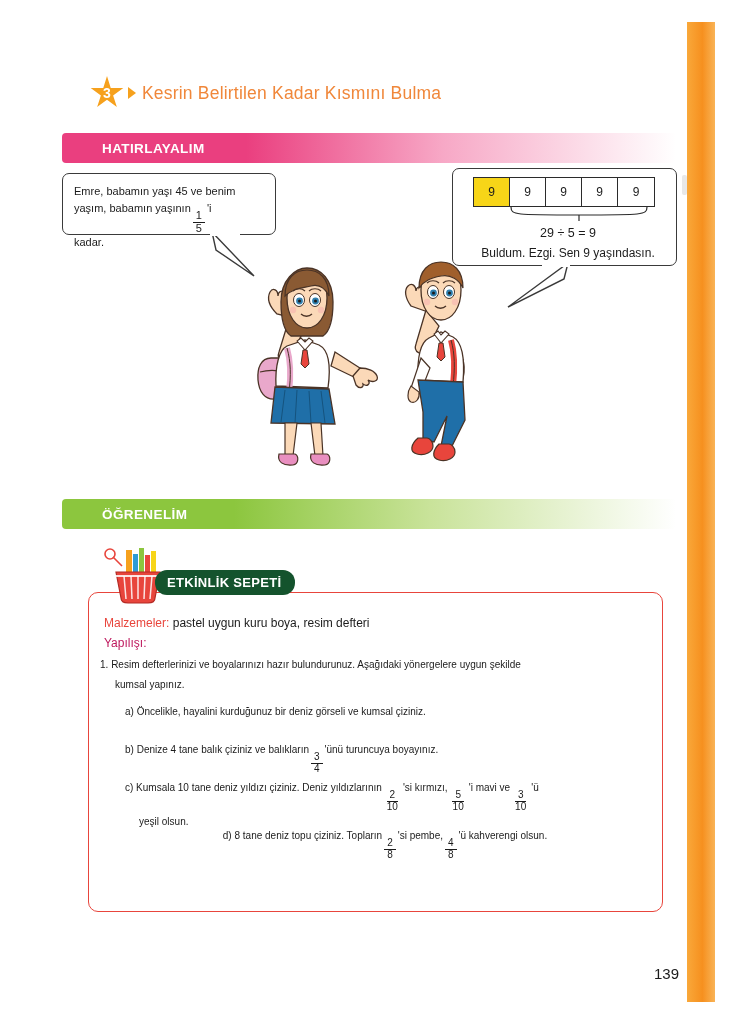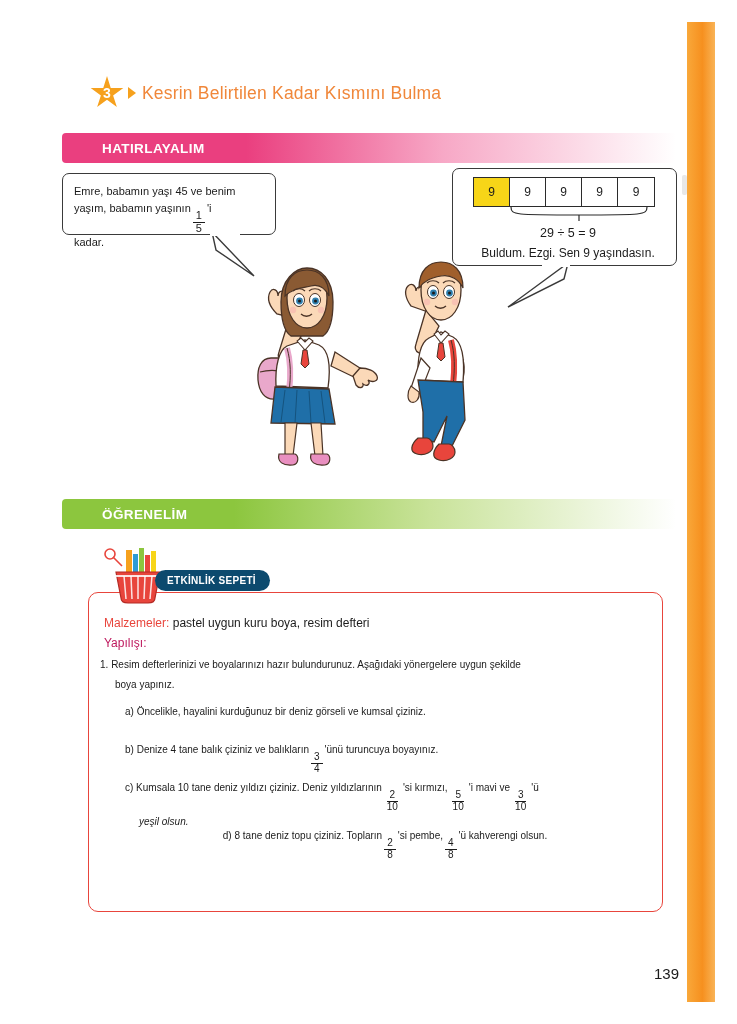--- a/index.html
+++ b/index.html
@@ -224,23 +224,23 @@
     width: 575px;
     height: 320px;
     border: 1.6px solid #e8453c;
     border-radius: 10px;
     box-sizing: border-box;
   }
   .basket-tag {
     position: absolute;
     left: 155px;
     top: 570px;
-    background: #0c4a6e;
+    background: #14532d;
     color: #ffffff;
-    font-size: 10px;
+    font-size: 13px;
     font-weight: bold;
     letter-spacing: .3px;
     padding: 5px 14px 5px 12px;
     border-radius: 12px;
   }
   .basket-icon { position: absolute; left: 100px; top: 546px; width: 70px; height: 60px; }
 
   .mal-line {
     position: absolute;
     left: 104px;
@@ -260,21 +260,21 @@
     position: absolute;
     font-size: 10px;
     color: #1b1b1b;
     line-height: 20px;
   }
   .s1 { left: 100px; top: 655px; width: 545px; }
   .s1 .cont { display: block; margin-left: 15px; }
   .sa { left: 125px; top: 702px; width: 520px; }
   .sb { left: 125px; top: 740px; width: 520px; }
   .sc { left: 125px; top: 778px; width: 520px; }
-  .sc .cont { display: block; margin-left: 14px; font-style: italic; }
+  .sc .cont { display: block; margin-left: 14px; }
   .sd { left: 125px; top: 826px; width: 520px; text-align: center; }
   .sfin { left: 104px; top: 875px; width: 520px; }
 
   .page-num {
     position: absolute;
     right: 58px;
     bottom: 42px;
     font-size: 15px;
     color: #1b1b1b;
   }
@@ -438,21 +438,21 @@
 
   <div class="mal-line">
     <b>Malzemeler:</b>
     <span>pastel uygun kuru boya, resim defteri</span>
   </div>
   <div class="yap-line">Yapılışı:</div>
 
   <div class="step s1">
     <span>1.</span>
     <span>Resim defterlerinizi ve boyalarınızı hazır bulundurunuz. Aşağıdaki yönergelere uygun şekilde</span>
-    <span class="cont">boya yapınız.</span>
+    <span class="cont">kumsal yapınız.</span>
   </div>
 
   <div class="step sa">a) Öncelikle, hayalini kurduğunuz bir deniz görseli ve kumsal çiziniz.</div>
 
   <div class="step sb">
     <span>b) Denize 4 tane balık çiziniz ve balıkların</span><span class="frac">
         <span class="num">3</span>
         <span class="den">4</span>
       </span><span>'ünü turuncuya boyayınız.</span>
   </div>

